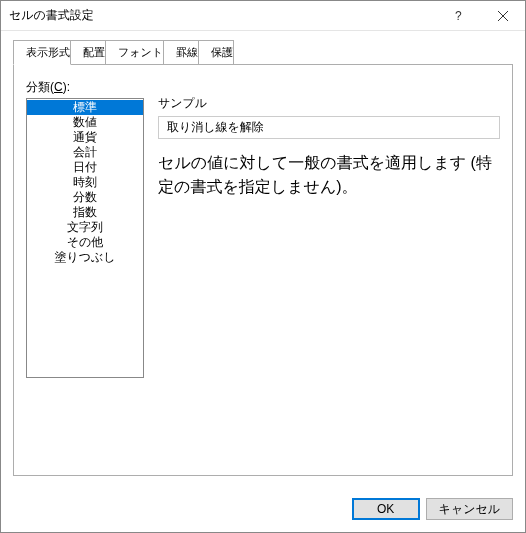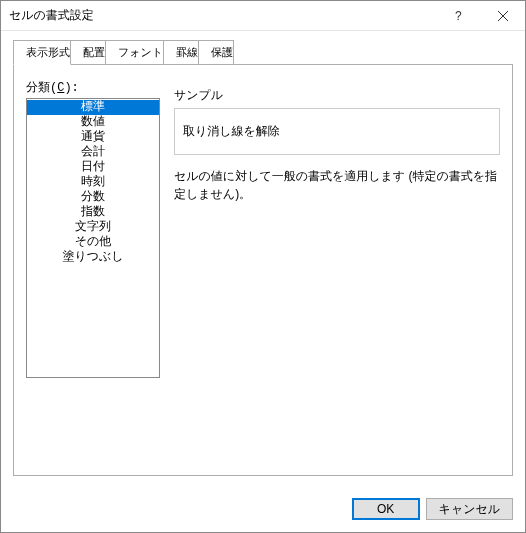--- a/index.html
+++ b/index.html
@@ -66,24 +66,23 @@
   }
   .tab-panel {
     border: 1px solid #adadad;
     flex: 1;
     padding: 14px 12px 12px 12px;
     position: relative;
     display: flex;
     gap: 14px;
   }
   .left {
-    width: 134px;
-    display: flex;
-    flex-direction: column;
-    font-family: Liberation Mono, monospace;
+    width: 118px;
+    display: flex;
+    flex-direction: column;
   }
   .left-label {
     margin-bottom: 2px;
   }
   .left-label .u { text-decoration: underline; }
   .listbox {
     flex: 0 0 280px;
     height: 280px;
     border: 1px solid #888;
     background: #fff;
@@ -99,30 +98,30 @@
   .listbox .item.selected {
     background: #0078d7;
     color: #fff;
   }
   .right {
     flex: 1;
     display: flex;
     flex-direction: column;
   }
   .group-label {
-    margin-top: 8px;
+    margin-top: 16px;
     margin-bottom: 4px;
   }
   .sample-box {
     border: 1px solid #ccc;
-    padding: 14px 8px;
+    padding: 2px 8px;
     margin-bottom: 12px;
   }
   .desc {
-    font-size: 12px;
+    font-size: 16px;
     line-height: 1.5;
   }
   .footer {
     padding: 10px 12px 12px 12px;
     display: flex;
     justify-content: flex-end;
     gap: 6px;
   }
   .btn {
     min-width: 68px;

